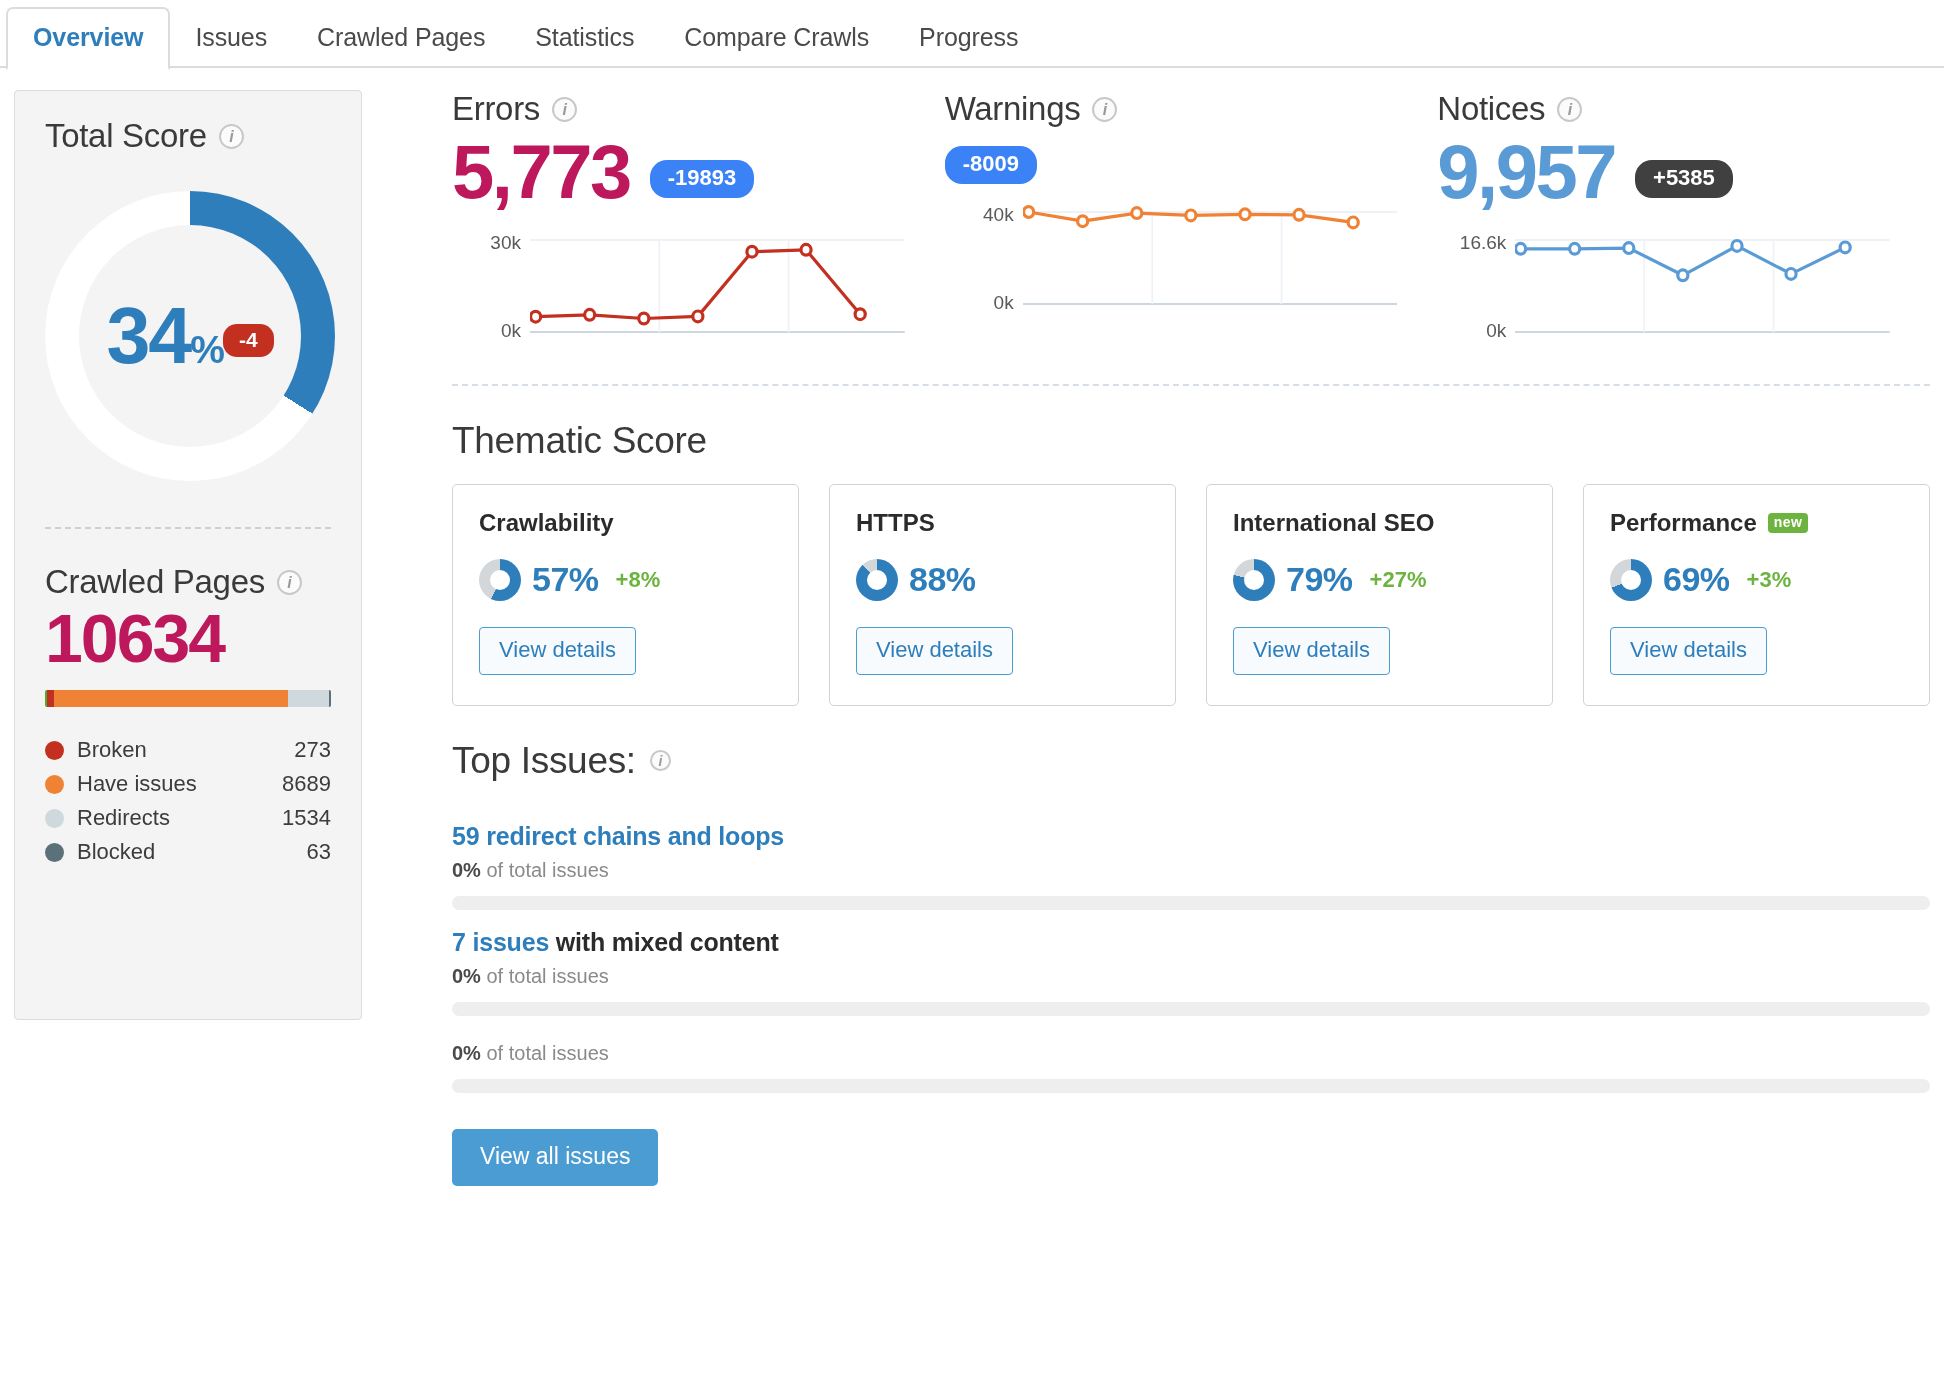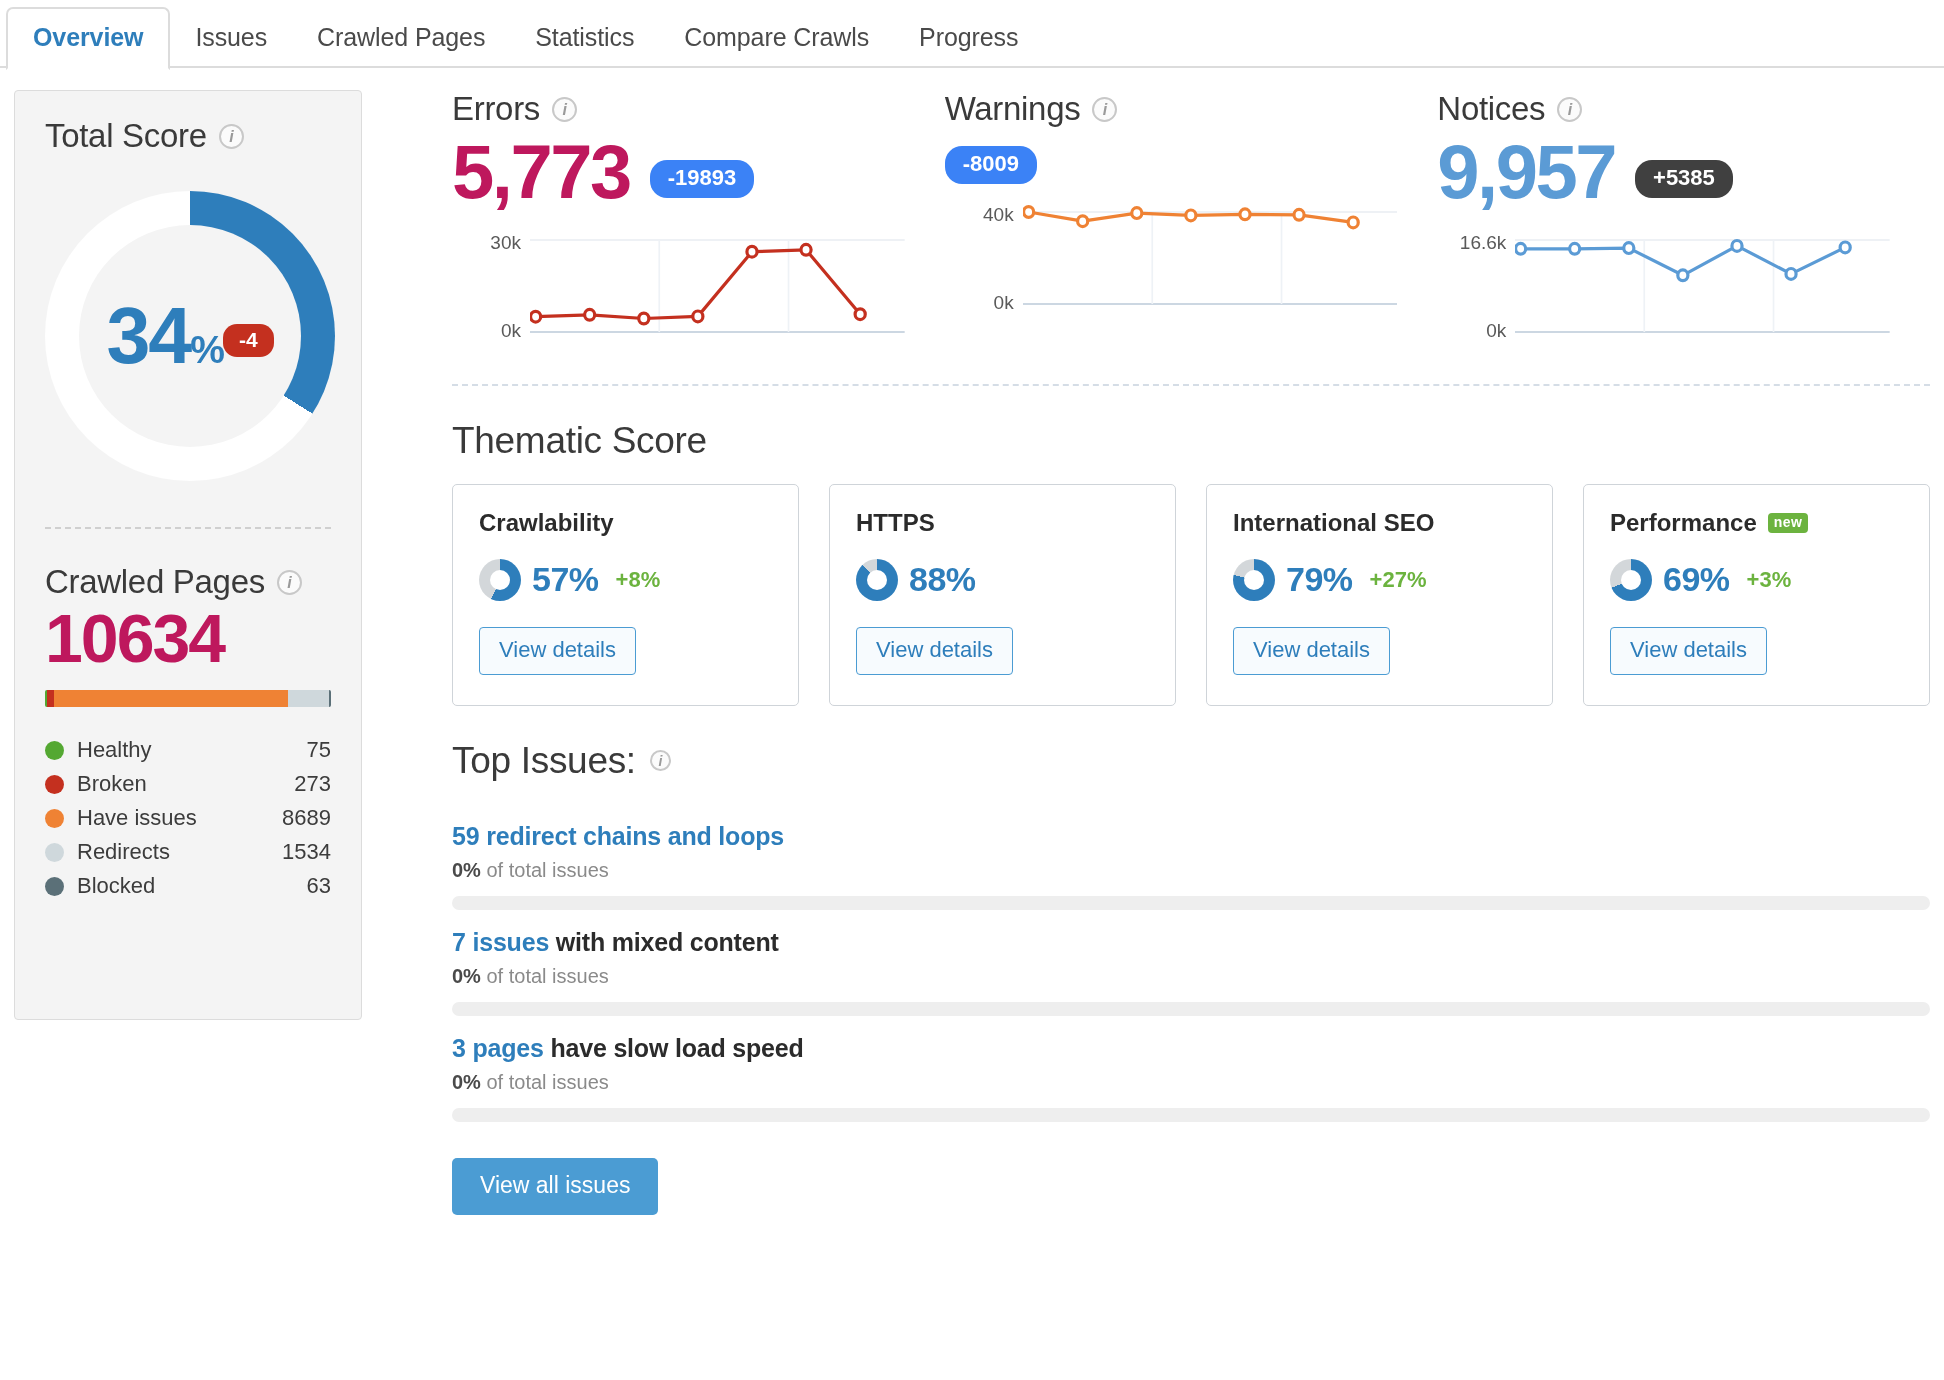--- a/index.html
+++ b/index.html
@@ -397,25 +397,20 @@
 
       <div class="cp-bar" id="cpBar">
           <span style="width: 0.7%; background: rgb(84, 168, 50);"></span>
           <span style="width: 2.6%; background: rgb(196, 48, 31);"></span>
           <span style="width: 81.7%; background: rgb(239, 130, 52);"></span>
           <span style="width: 14.4%; background: rgb(207, 216, 220);"></span>
           <span style="width: 0.6%; background: rgb(91, 112, 120);"></span>
         </div>
 
       <div class="legend" id="cpLegend">
-          <div class="legend-row">
-            <span class="legend-dot" style="background:#54a832"></span>
-            <span class="legend-label">Healthy</span>
-            <span class="legend-value">75</span>
-          </div>
           <div class="legend-row">
             <span class="legend-dot" style="background:#c4301f"></span>
             <span class="legend-label">Broken</span>
             <span class="legend-value">273</span>
           </div>
           <div class="legend-row">
             <span class="legend-dot" style="background:#ef8234"></span>
             <span class="legend-label">Have issues</span>
             <span class="legend-value">8689</span>
           </div>
@@ -597,21 +592,20 @@
           </div>
         </div>
         <div class="issue-row">
           <div class="issue-title"><span class="link">7 issues</span><span> with mixed content</span></div>
           <div class="issue-sub"><b>0%</b><span> of total issues</span></div>
           <div class="issue-bar">
             <i style="width: 0%;"></i>
           </div>
         </div>
         <div class="issue-row">
-          <div class="issue-title"><span class="link">3 pages</span><span> have slow load speed</span></div>
           <div class="issue-sub"><b>0%</b><span> of total issues</span></div>
           <div class="issue-bar">
             <i style="width: 0%;"></i>
           </div>
         </div>
       </div>
 
     <button class="primary-btn">View all issues</button>
 
   </div>

